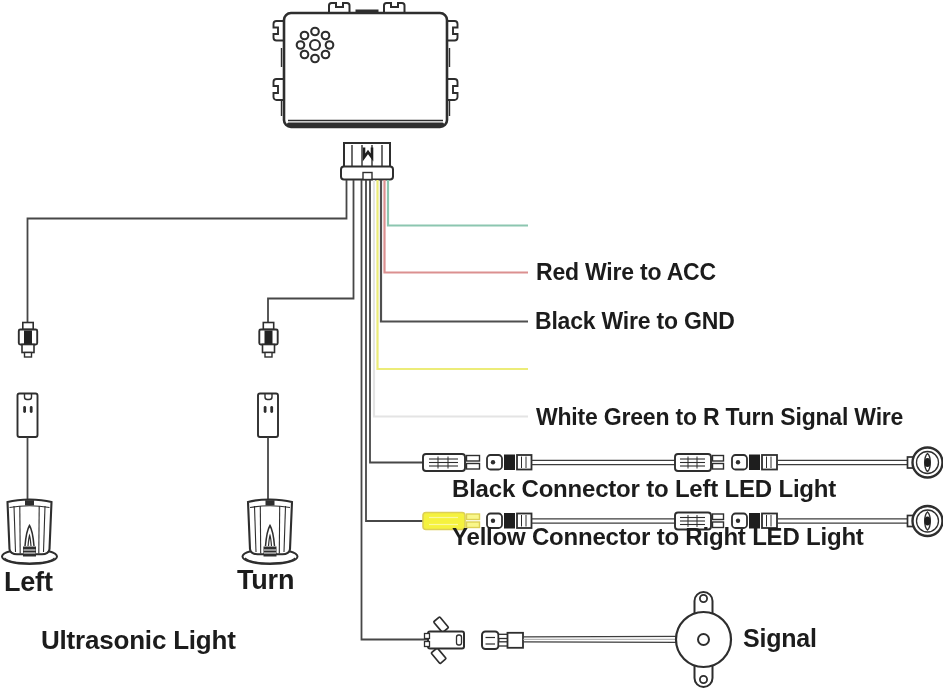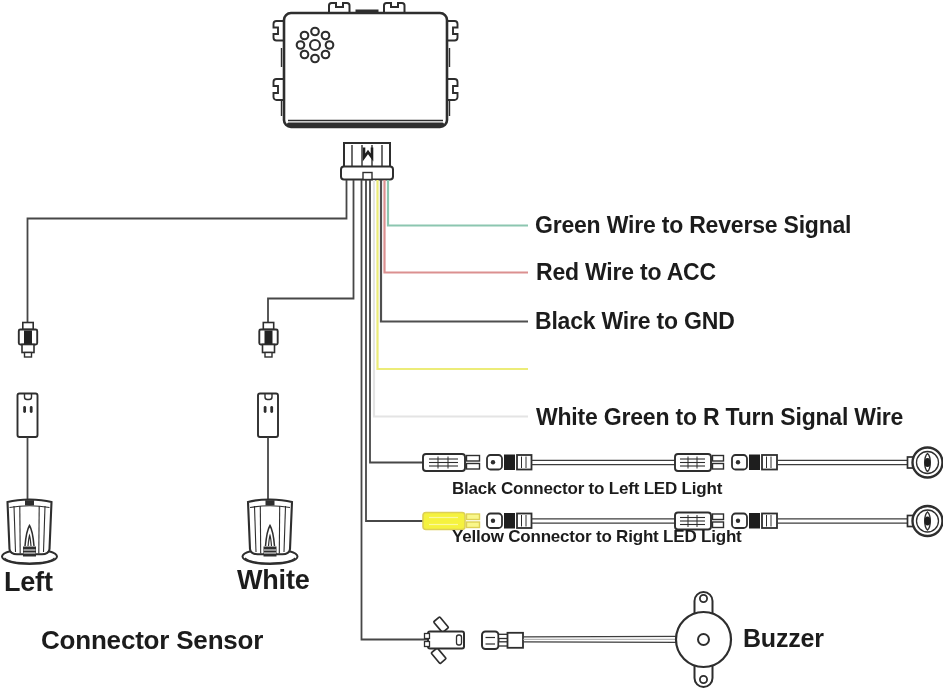--- a/index.html
+++ b/index.html
@@ -13,21 +13,21 @@
   #art{position:absolute;left:0;top:0;}
   .lbl{
     position:absolute;
     transform:translateY(-50%);
     font-weight:bold;
     color:#1c1c1c;
     white-space:nowrap;
     letter-spacing:-0.2px;
   }
   .wire-lbl{font-size:23px;}
-  .conn-lbl{font-size:17px;}
+  .conn-lbl{font-size:24px;}
   .big-lbl{font-size:27px;}
   .cap-lbl{font-size:26px;}
   .buz-lbl{font-size:25px;}
 </style>
 </head>
 <body>
 
 <div id="canvas">
 
   <svg id="art" width="943" height="692" viewBox="0 0 943 692">
@@ -238,26 +238,25 @@
         <path d="M694.5 614 v-13 a9 9 0 0 1 18 0 v13" fill="#fff" stroke="#2e2e2e" stroke-width="2"></path>
         <path d="M694.5 665 v13 a9 9 0 0 0 18 0 v-13" fill="#fff" stroke="#2e2e2e" stroke-width="2"></path>
         <circle cx="703.5" cy="598.5" r="3.6" fill="#fff" stroke="#2e2e2e" stroke-width="1.8"></circle>
         <circle cx="703.5" cy="679.5" r="3.6" fill="#fff" stroke="#2e2e2e" stroke-width="1.8"></circle>
         <circle cx="703.5" cy="639.5" r="27.5" fill="#fff" stroke="#2e2e2e" stroke-width="2.2"></circle>
         <circle cx="703.5" cy="639.5" r="5.5" fill="#fff" stroke="#2e2e2e" stroke-width="2"></circle>
       </g>
     </g>
   </svg>
 
-  <div class="lbl wire-lbl" style="left:535px;top:225px">Green Wire to Reverse Signal</div>
   <div class="lbl wire-lbl" style="left:535px;top:321px">Black Wire to GND</div>
   <div class="lbl wire-lbl" style="left:536px;top:272px">Red Wire to ACC</div>
   <div class="lbl wire-lbl" style="left:536px;top:417px">White Green to R Turn Signal Wire</div>
 
   <div class="lbl conn-lbl" style="left:452px;top:489px">Black Connector to Left LED Light</div>
   <div class="lbl conn-lbl" style="left:452px;top:537px">Yellow Connector to Right LED Light</div>
 
   <div class="lbl big-lbl" style="left:4px;top:582px">Left</div>
-  <div class="lbl big-lbl" style="left:237px;top:580px">White</div>
-  <div class="lbl cap-lbl" style="left:41px;top:640px">Connector Sensor</div>
-
-  <div class="lbl buz-lbl" style="left:743px;top:638px">Buzzer</div>
+  <div class="lbl big-lbl" style="left:237px;top:580px">Turn</div>
+  <div class="lbl cap-lbl" style="left:41px;top:640px">Ultrasonic Light</div>
+
+  <div class="lbl buz-lbl" style="left:743px;top:638px">Signal</div>
 </div>
 
 </body></html>

